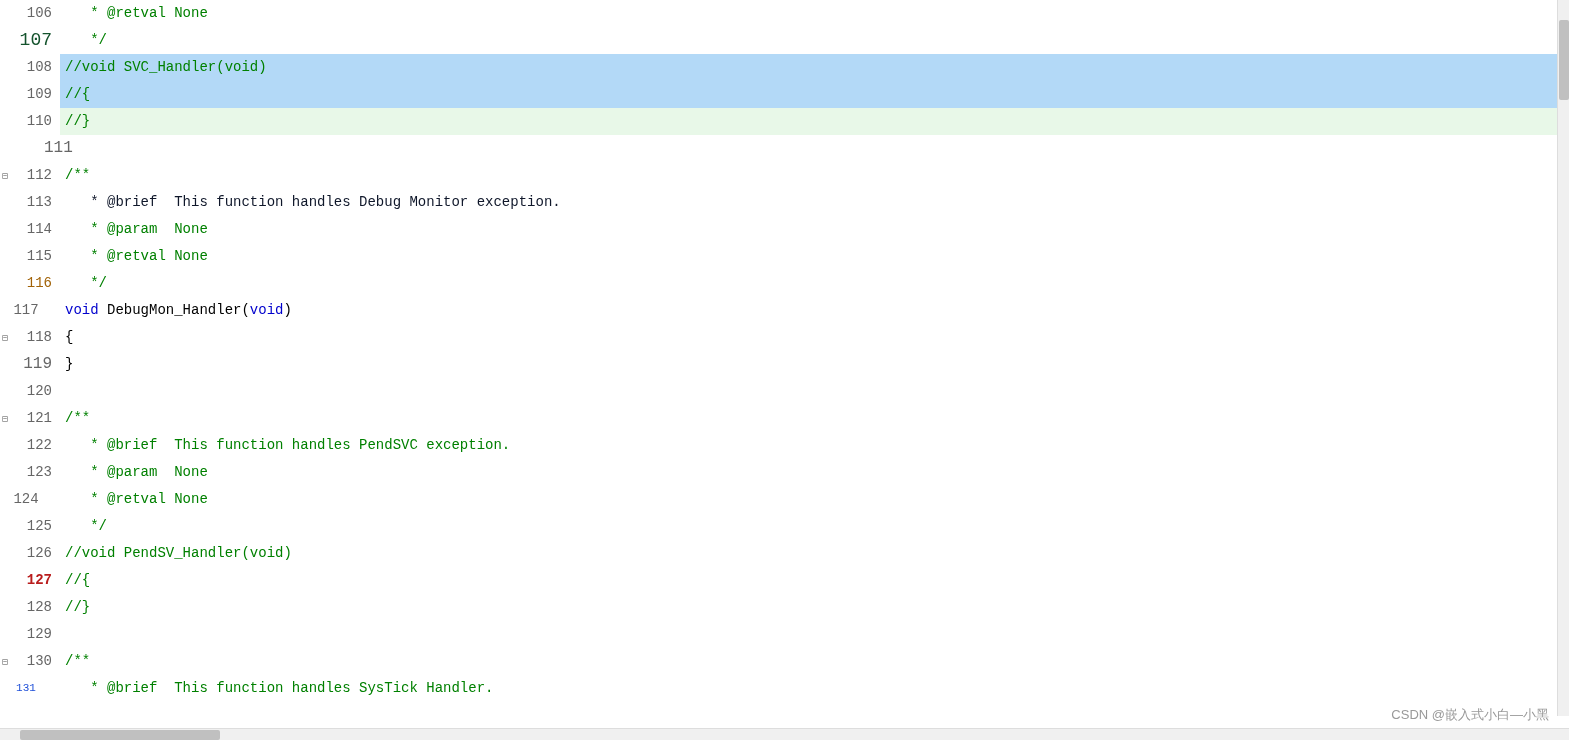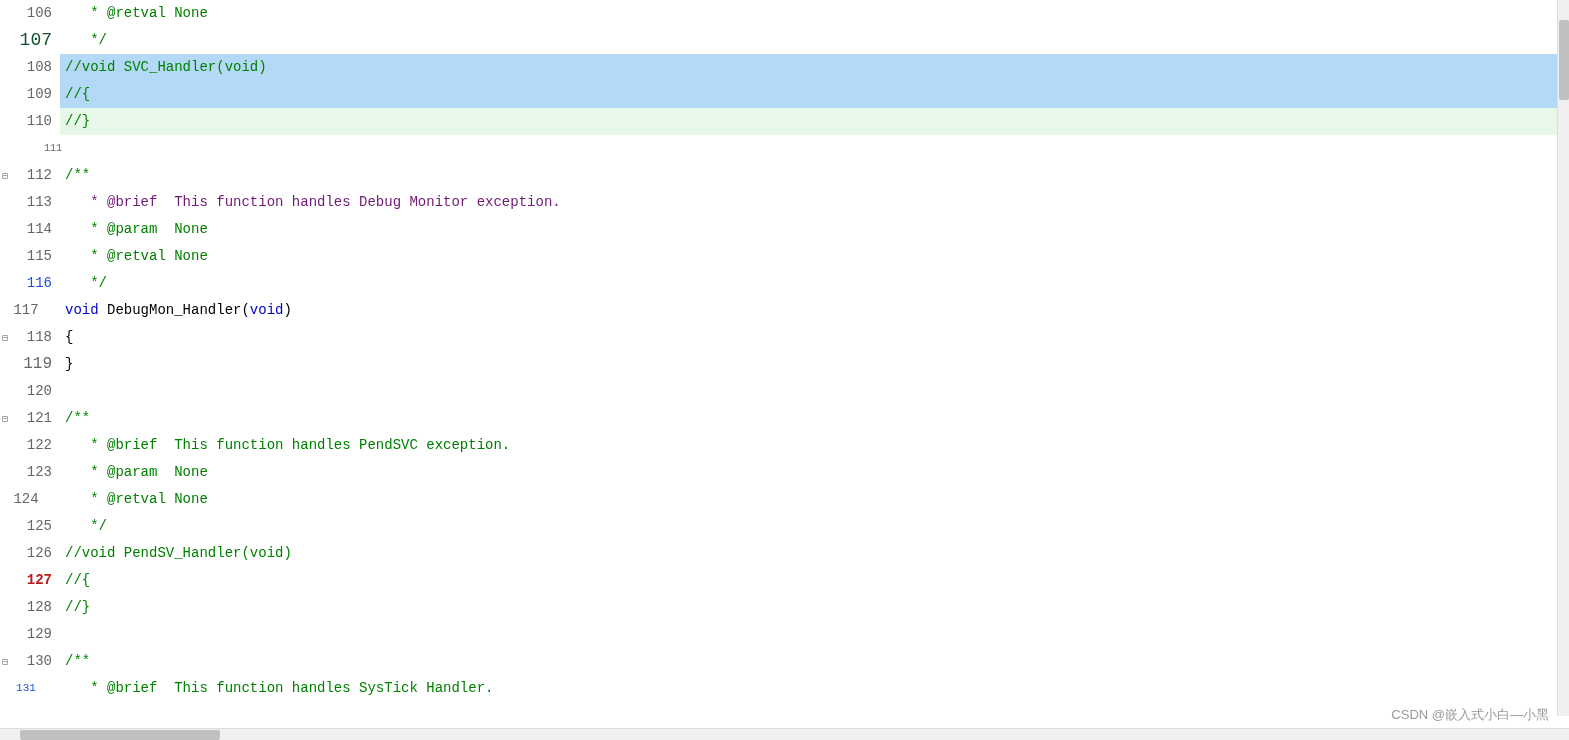--- a/index.html
+++ b/index.html
@@ -97,26 +97,26 @@
 
 <div class="editor-container">
   <div class="code-area">
 
     <div class="ln-col" id="ln-col" style="width: 60px; background: rgb(255, 255, 255); padding: 0px; flex-shrink: 0; font-family: &quot;Courier New&quot;, Courier, monospace; font-size: 14px; color: rgb(102, 102, 102); user-select: none; border-right: 0px;">
     <div style="height: 27px; line-height: 27px; text-align: right; padding-right: 8px; font-size: 14px; color: rgb(102, 102, 102); position: relative;">106</div>
         <div style="height: 27px; line-height: 27px; text-align: right; padding-right: 8px; font-size: 18px; color: #14532d; position: relative;">107</div>
         <div style="height: 27px; line-height: 27px; text-align: right; padding-right: 8px; font-size: 14px; color: rgb(102, 102, 102); position: relative;">108</div>
         <div style="height: 27px; line-height: 27px; text-align: right; padding-right: 8px; font-size: 14px; color: rgb(102, 102, 102); position: relative;">109</div>
         <div style="height: 27px; line-height: 27px; text-align: right; padding-right: 8px; font-size: 14px; color: rgb(102, 102, 102); position: relative;">110</div>
-        <div style="height: 27px; line-height: 27px; text-align: right; padding-right: 8px; font-size: 10px; color: rgb(102, 102, 102); position: relative; margin-left: 44px;">111</div>
+        <div style="height: 27px; line-height: 27px; text-align: right; padding-right: 8px; font-size: 16px; color: rgb(102, 102, 102); position: relative; margin-left: 44px;">111</div>
         <div style="height: 27px; line-height: 27px; text-align: right; padding-right: 8px; font-size: 14px; color: rgb(102, 102, 102); position: relative;"><span style="color:#888;font-size:10px;position:absolute;left:2px;top:50%;transform:translateY(-50%);">⊟</span>112</div>
         <div style="height: 27px; line-height: 27px; text-align: right; padding-right: 8px; font-size: 14px; color: rgb(102, 102, 102); position: relative;">113</div>
         <div style="height: 27px; line-height: 27px; text-align: right; padding-right: 8px; font-size: 14px; color: rgb(102, 102, 102); position: relative;">114</div>
         <div style="height: 27px; line-height: 27px; text-align: right; padding-right: 8px; font-size: 14px; color: rgb(102, 102, 102); position: relative;">115</div>
-        <div style="height: 27px; line-height: 27px; text-align: right; padding-right: 8px; font-size: 14px; color: #1d4ed8; position: relative;">116</div>
+        <div style="height: 27px; line-height: 27px; text-align: right; padding-right: 8px; font-size: 14px; color: #a16207; position: relative;">116</div>
         <div style="height: 27px; line-height: 27px; text-align: center; padding-right: 8px; font-size: 14px; color: rgb(102, 102, 102); position: relative;">117</div>
         <div style="height: 27px; line-height: 27px; text-align: right; padding-right: 8px; font-size: 14px; color: rgb(102, 102, 102); position: relative;"><span style="color:#888;font-size:10px;position:absolute;left:2px;top:50%;transform:translateY(-50%);">⊟</span>118</div>
         <div style="height: 27px; line-height: 27px; text-align: right; padding-right: 8px; font-size: 16px; color: rgb(102, 102, 102); position: relative;">119</div>
         <div style="height: 27px; line-height: 27px; text-align: right; padding-right: 8px; font-size: 14px; color: rgb(102, 102, 102); position: relative;">120</div>
         <div style="height: 27px; line-height: 27px; text-align: right; padding-right: 8px; font-size: 14px; color: rgb(102, 102, 102); position: relative;"><span style="color:#888;font-size:10px;position:absolute;left:2px;top:50%;transform:translateY(-50%);">⊟</span>121</div>
         <div style="height: 27px; line-height: 27px; text-align: right; padding-right: 8px; font-size: 14px; color: rgb(102, 102, 102); position: relative;">122</div>
         <div style="height: 27px; line-height: 27px; text-align: right; padding-right: 8px; font-size: 14px; color: rgb(102, 102, 102); position: relative;">123</div>
         <div style="height: 27px; line-height: 27px; text-align: center; padding-right: 8px; font-size: 14px; color: rgb(102, 102, 102); position: relative;">124</div>
         <div style="height: 27px; line-height: 27px; text-align: right; padding-right: 8px; font-size: 14px; color: rgb(102, 102, 102); position: relative;">125</div>
         <div style="height: 27px; line-height: 27px; text-align: right; padding-right: 8px; font-size: 14px; color: rgb(102, 102, 102); position: relative;">126</div>
@@ -128,21 +128,21 @@
       </div>
 
     <div class="code-col" id="code-col">
     <div style="height: 27px; line-height: 27px; white-space: pre; padding-left: 5px; font-size: 14px; background-color: transparent; font-family: &quot;Courier New&quot;, Courier, monospace;"><span style="color:#008000;">   * @retval None</span></div>
         <div style="height: 27px; line-height: 27px; white-space: pre; padding-left: 5px; font-size: 14px; background-color: transparent; font-family: &quot;Courier New&quot;, Courier, monospace;"><span style="color:#008000;">   */</span></div>
         <div style="height: 27px; line-height: 27px; white-space: pre; padding-left: 5px; font-size: 14px; background-color: rgb(179, 217, 247); font-family: &quot;Courier New&quot;, Courier, monospace;"><span style="color:#008000;">//void SVC_Handler(void)</span></div>
         <div style="height: 27px; line-height: 27px; white-space: pre; padding-left: 5px; font-size: 14px; background-color: rgb(179, 217, 247); font-family: &quot;Courier New&quot;, Courier, monospace;"><span style="color:#008000;">//{</span></div>
         <div style="height: 27px; line-height: 27px; white-space: pre; padding-left: 5px; font-size: 14px; background-color: rgb(232, 248, 232); font-family: &quot;Courier New&quot;, Courier, monospace;"><span style="color:#008000;">//}</span></div>
         <div style="height: 27px; line-height: 27px; white-space: pre; padding-left: 5px; font-size: 14px; background-color: transparent; font-family: &quot;Courier New&quot;, Courier, monospace;"></div>
         <div style="height: 27px; line-height: 27px; white-space: pre; padding-left: 5px; font-size: 14px; background-color: transparent; font-family: &quot;Courier New&quot;, Courier, monospace;"><span style="color:#008000;">/**</span></div>
-        <div style="height: 27px; line-height: 27px; white-space: pre; padding-left: 5px; font-size: 14px; background-color: transparent; font-family: &quot;Courier New&quot;, Courier, monospace;"><span style="color:#701a75;">   * @brief  This function handles Debug Monitor exception.</span></div>
+        <div style="height: 27px; line-height: 27px; white-space: pre; padding-left: 5px; font-size: 14px; background-color: transparent; font-family: &quot;Courier New&quot;, Courier, monospace;"><span style="color:#0f172a;">   * @brief  This function handles Debug Monitor exception.</span></div>
         <div style="height: 27px; line-height: 27px; white-space: pre; padding-left: 5px; font-size: 14px; background-color: transparent; font-family: &quot;Courier New&quot;, Courier, monospace;"><span style="color:#008000;">   * @param  None</span></div>
         <div style="height: 27px; line-height: 27px; white-space: pre; padding-left: 5px; font-size: 14px; background-color: transparent; font-family: &quot;Courier New&quot;, Courier, monospace;"><span style="color:#008000;">   * @retval None</span></div>
         <div style="height: 27px; line-height: 27px; white-space: pre; padding-left: 5px; font-size: 14px; background-color: transparent; font-family: &quot;Courier New&quot;, Courier, monospace;"><span style="color:#008000;">   */</span></div>
         <div style="height: 27px; line-height: 27px; white-space: pre; padding-left: 5px; font-size: 14px; background-color: transparent; font-family: &quot;Courier New&quot;, Courier, monospace;"><span style="color:#0000cd;">void</span> DebugMon_Handler(<span style="color:#0000cd;">void</span>)</div>
         <div style="height: 27px; line-height: 27px; white-space: pre; padding-left: 5px; font-size: 14px; background-color: transparent; font-family: &quot;Courier New&quot;, Courier, monospace;">{</div>
         <div style="height: 27px; line-height: 27px; white-space: pre; padding-left: 5px; font-size: 14px; background-color: transparent; font-family: &quot;Courier New&quot;, Courier, monospace;">}</div>
         <div style="height: 27px; line-height: 27px; white-space: pre; padding-left: 5px; font-size: 14px; background-color: transparent; font-family: &quot;Courier New&quot;, Courier, monospace;"></div>
         <div style="height: 27px; line-height: 27px; white-space: pre; padding-left: 5px; font-size: 14px; background-color: transparent; font-family: &quot;Courier New&quot;, Courier, monospace;"><span style="color:#008000;">/**</span></div>
         <div style="height: 27px; line-height: 27px; white-space: pre; padding-left: 5px; font-size: 14px; background-color: transparent; font-family: &quot;Courier New&quot;, Courier, monospace;"><span style="color:#008000;">   * @brief  This function handles PendSVC exception.</span></div>
         <div style="height: 27px; line-height: 27px; white-space: pre; padding-left: 5px; font-size: 14px; background-color: transparent; font-family: &quot;Courier New&quot;, Courier, monospace;"><span style="color:#008000;">   * @param  None</span></div>

